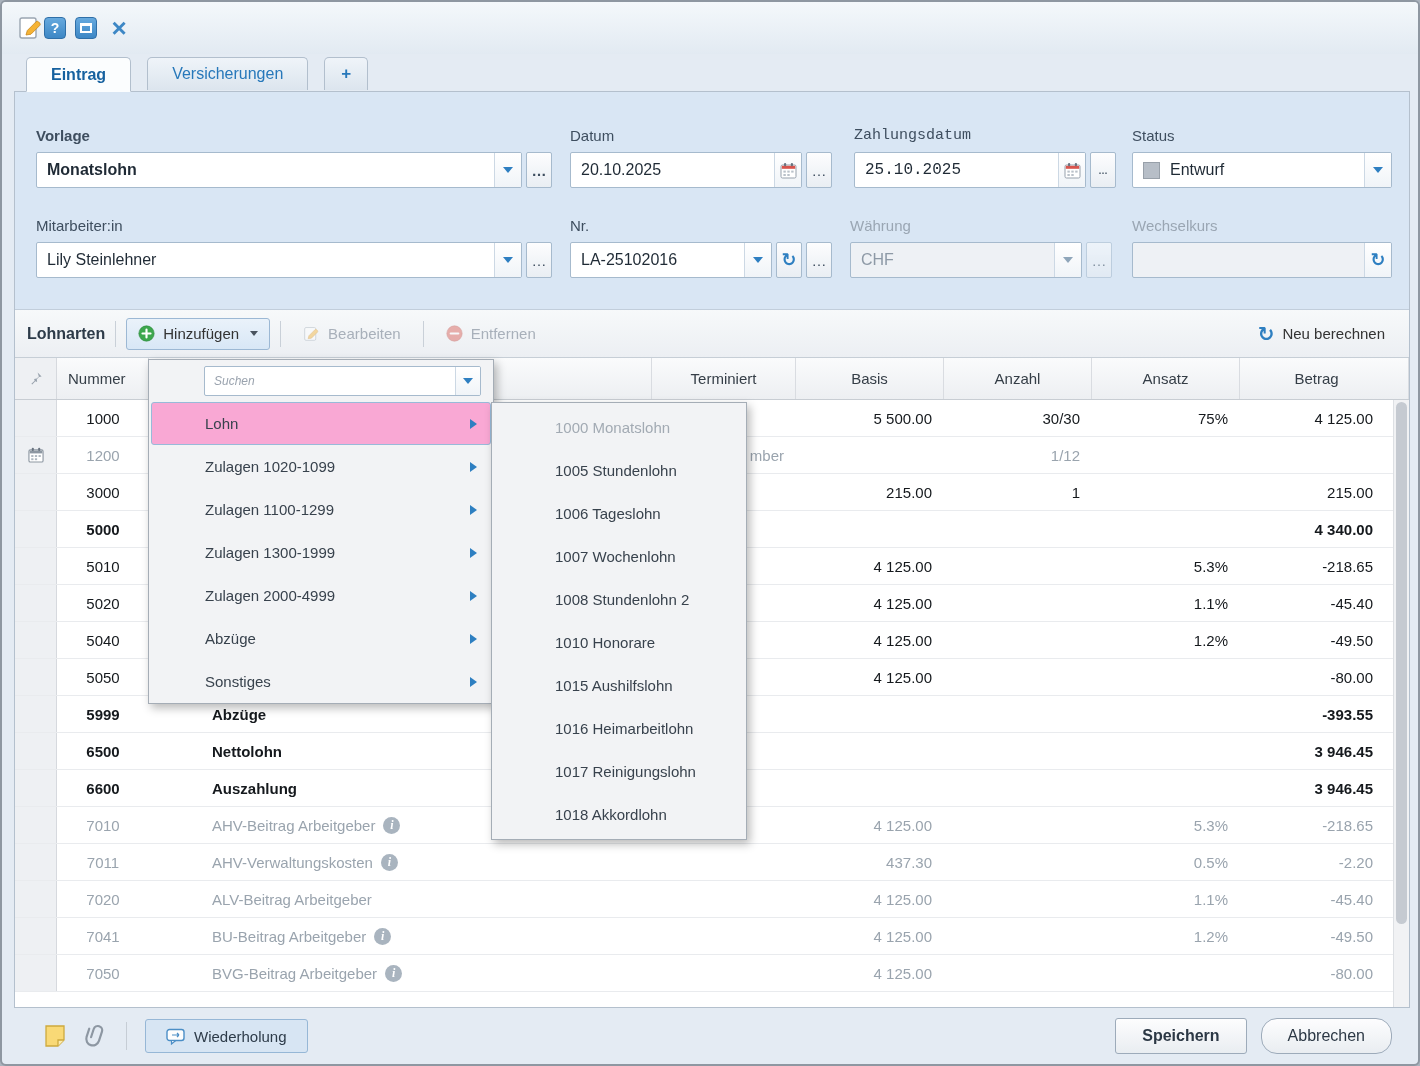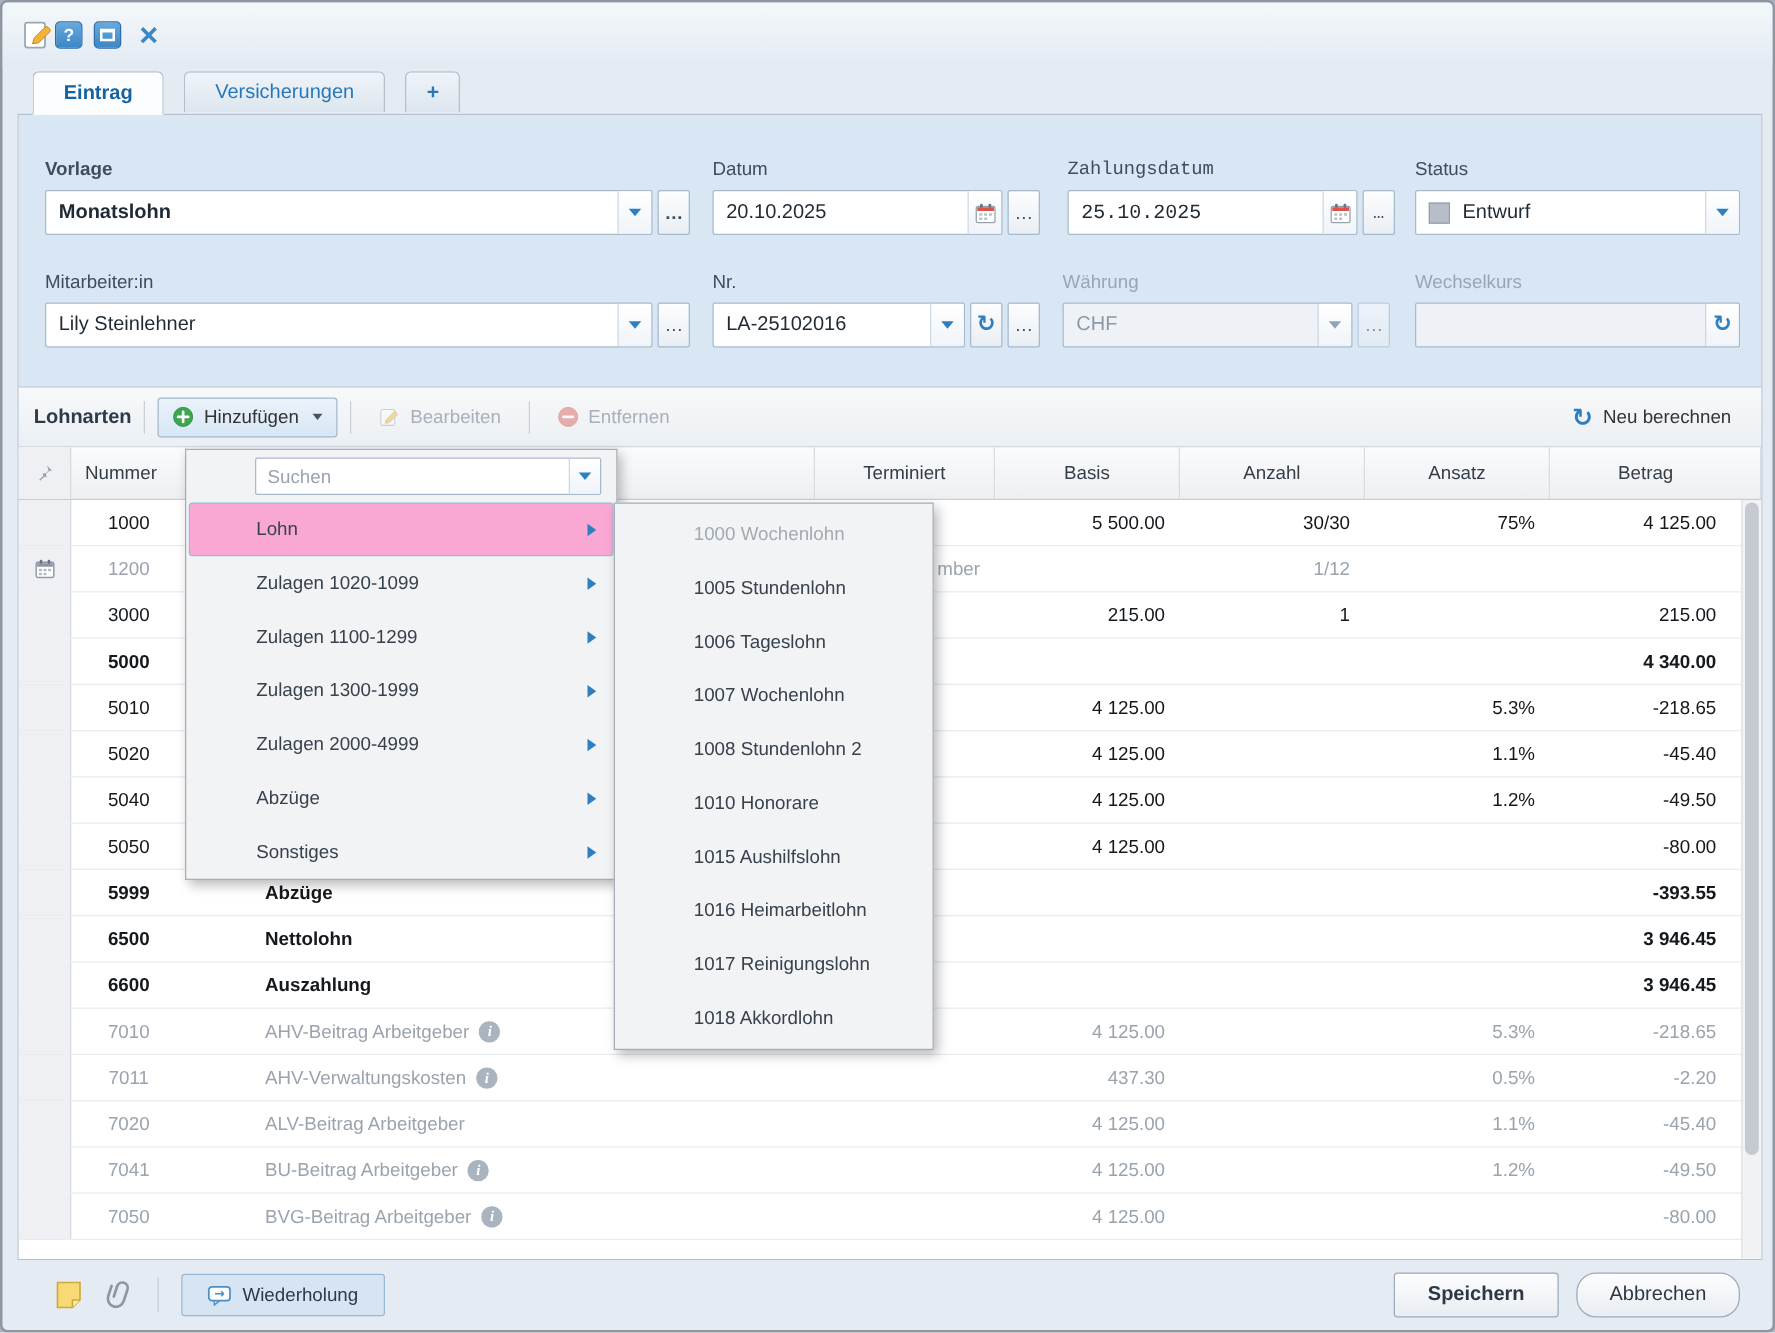--- a/index.html
+++ b/index.html
@@ -80,21 +80,21 @@
   .grow.muted { color:#9aa4ae; }
   .info-icon { width:17px; height:17px; border-radius:50%; background:#a9b4bf; color:#fff; display:inline-flex; align-items:center; justify-content:center; font-size:12px; font-weight:bold; font-style:italic; font-family:"Liberation Serif",serif; flex:none; }
   .vscroll { position:absolute; top:0; right:0; bottom:0; width:16px; background:#f1f2f4; border-left:1px solid #dde0e4; }
   .vthumb { position:absolute; left:2px; right:2px; top:2px; height:86%; background:#c5cad1; border-radius:6px; }
 
   
   .menu { position:absolute; background:#f2f3f5; border:1px solid #a5adb6; box-shadow:3px 4px 9px rgba(0,0,0,.28); z-index:50; }
   .menu1 { left:146px; top:357px; width:346px; }
   .searchrow { height:42px; display:flex; align-items:center; padding:0 12px 0 55px; }
   .searchfield { flex:1; height:30px; background:#fff; border:1px solid #a6bacd; border-radius:2px; display:flex; overflow:hidden; }
-  .searchfield .ph { flex:1; display:flex; align-items:center; padding:0 9px; color:#9aa3ae; font-size:15px; }
+  .searchfield .ph { flex:1; display:flex; align-items:center; padding:0 9px; color:#9aa3ae; font-size:12px;font-style:italic; }
   .searchfield .trigger { width:25px; height:100%; }
   .mitem { height:43px; display:flex; align-items:center; padding:0 13px 0 53px; margin:0 2px; font-size:15px; color:#38424d; border:1px solid transparent; border-radius:3px; cursor:pointer; }
   .mitem.hl { background:#f9a8d4; border-color:#98bad9; }
   .marrow { margin-left:auto; width:0; height:0; border-top:5px solid transparent; border-bottom:5px solid transparent; border-left:7px solid #2e7fc1; }
   .menu2 { left:489px; top:400px; width:256px; padding:3px 0; }
   .m2item { height:43px; display:flex; align-items:center; padding:0 12px 0 63px; font-size:15px; color:#38424d; cursor:pointer; }
   .m2item.disabled { color:#a2aab3; cursor:default; }
 
   
   .footer { position:absolute; left:0; right:0; bottom:0; height:56px; display:flex; align-items:center; padding:0 26px; gap:18px;margin-left:16px; }
@@ -872,21 +872,21 @@
         <i class="marrow"></i>
       </div>
       <div class="mitem">
         <span>Sonstiges</span>
         <i class="marrow"></i>
       </div>
   </div>
 
   <div class="menu menu2">
     <div class="m2item disabled">
-        <span>1000 Wochenlohn</span>
+        <span>1000 Monatslohn</span>
       </div>
       <div class="m2item">
         <span>1005 Stundenlohn</span>
       </div>
       <div class="m2item">
         <span>1006 Tageslohn</span>
       </div>
       <div class="m2item">
         <span>1007 Wochenlohn</span>
       </div>

